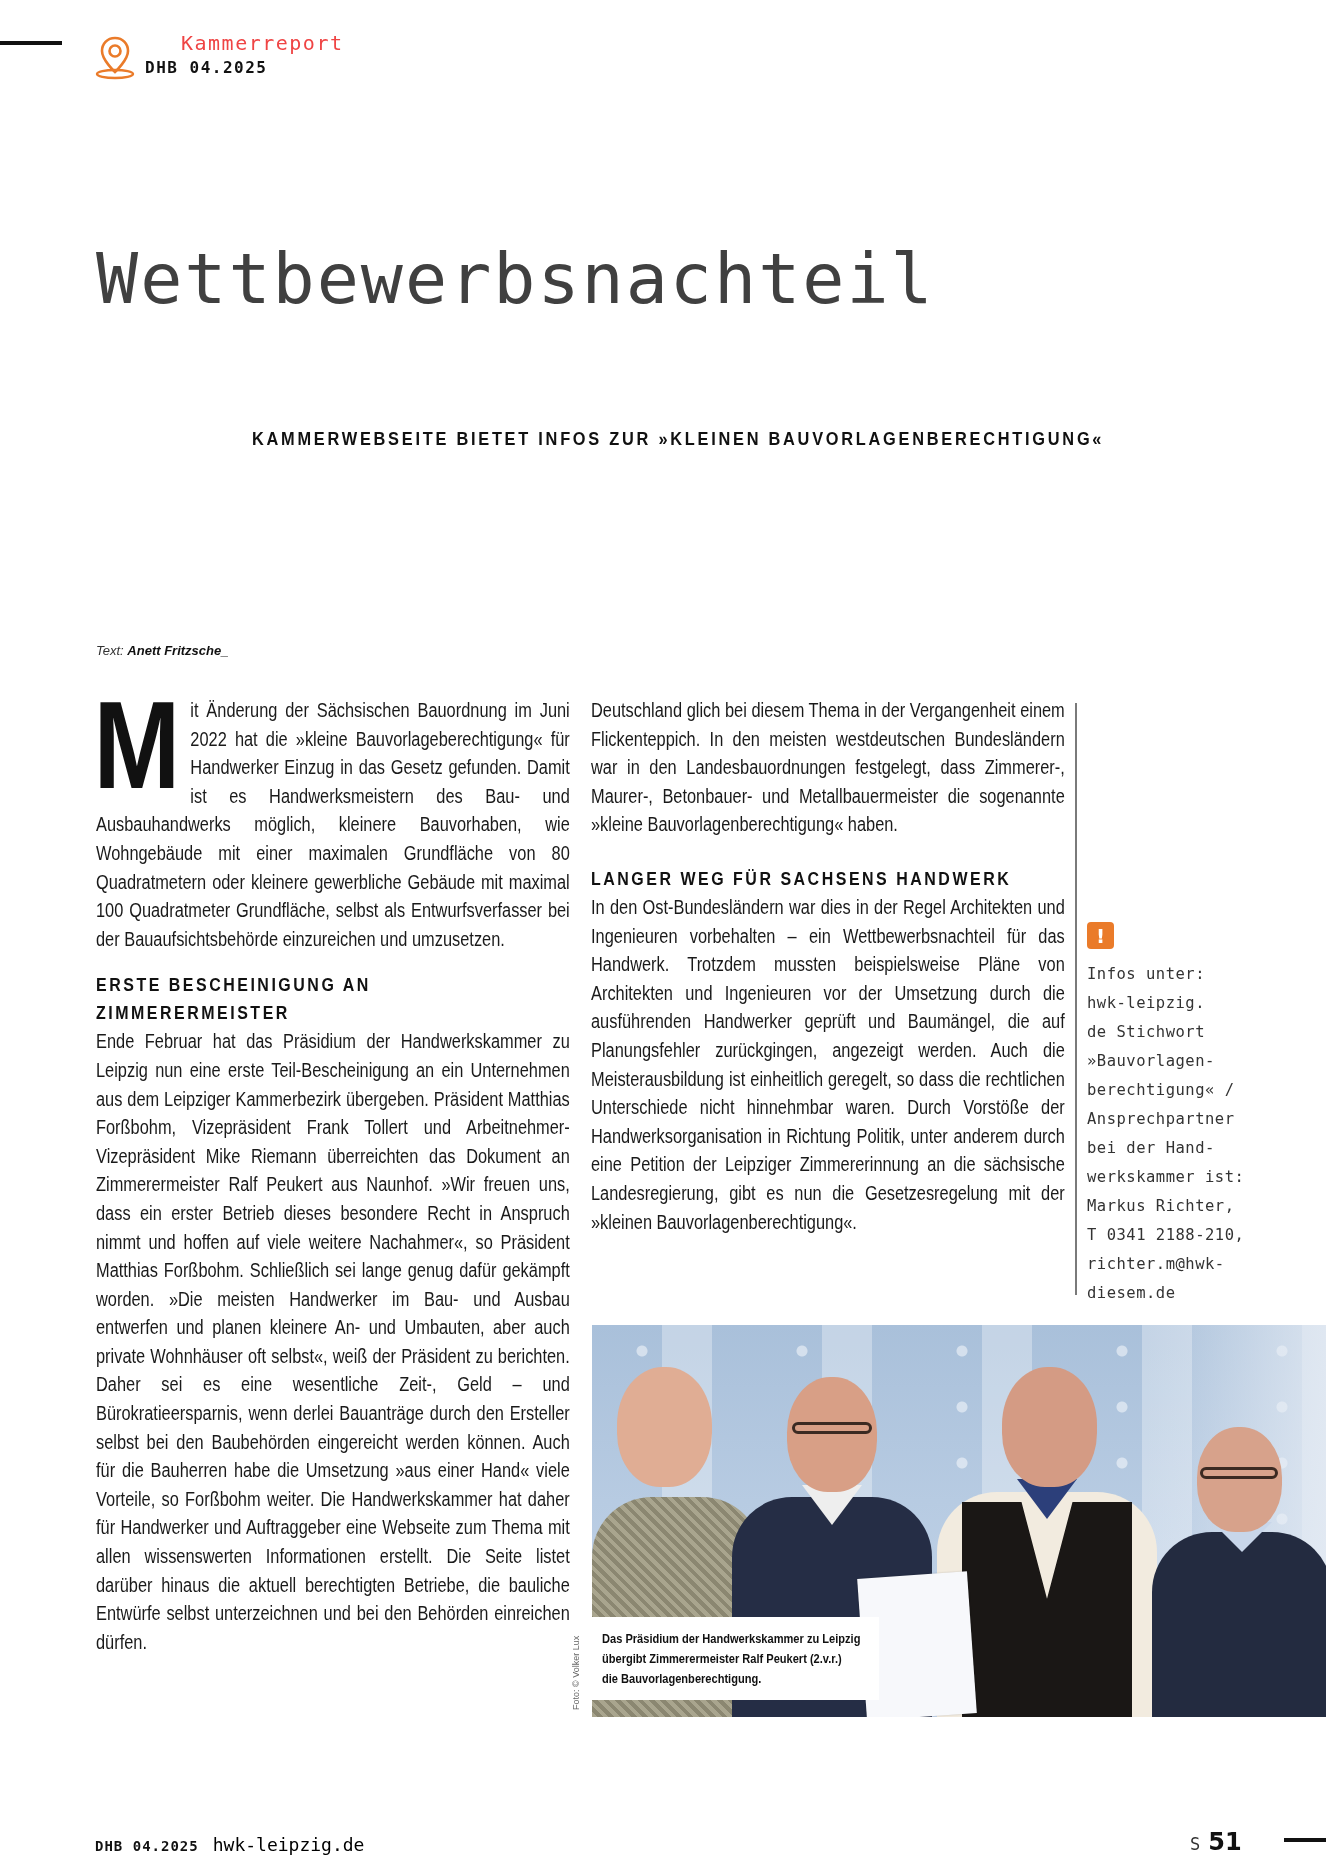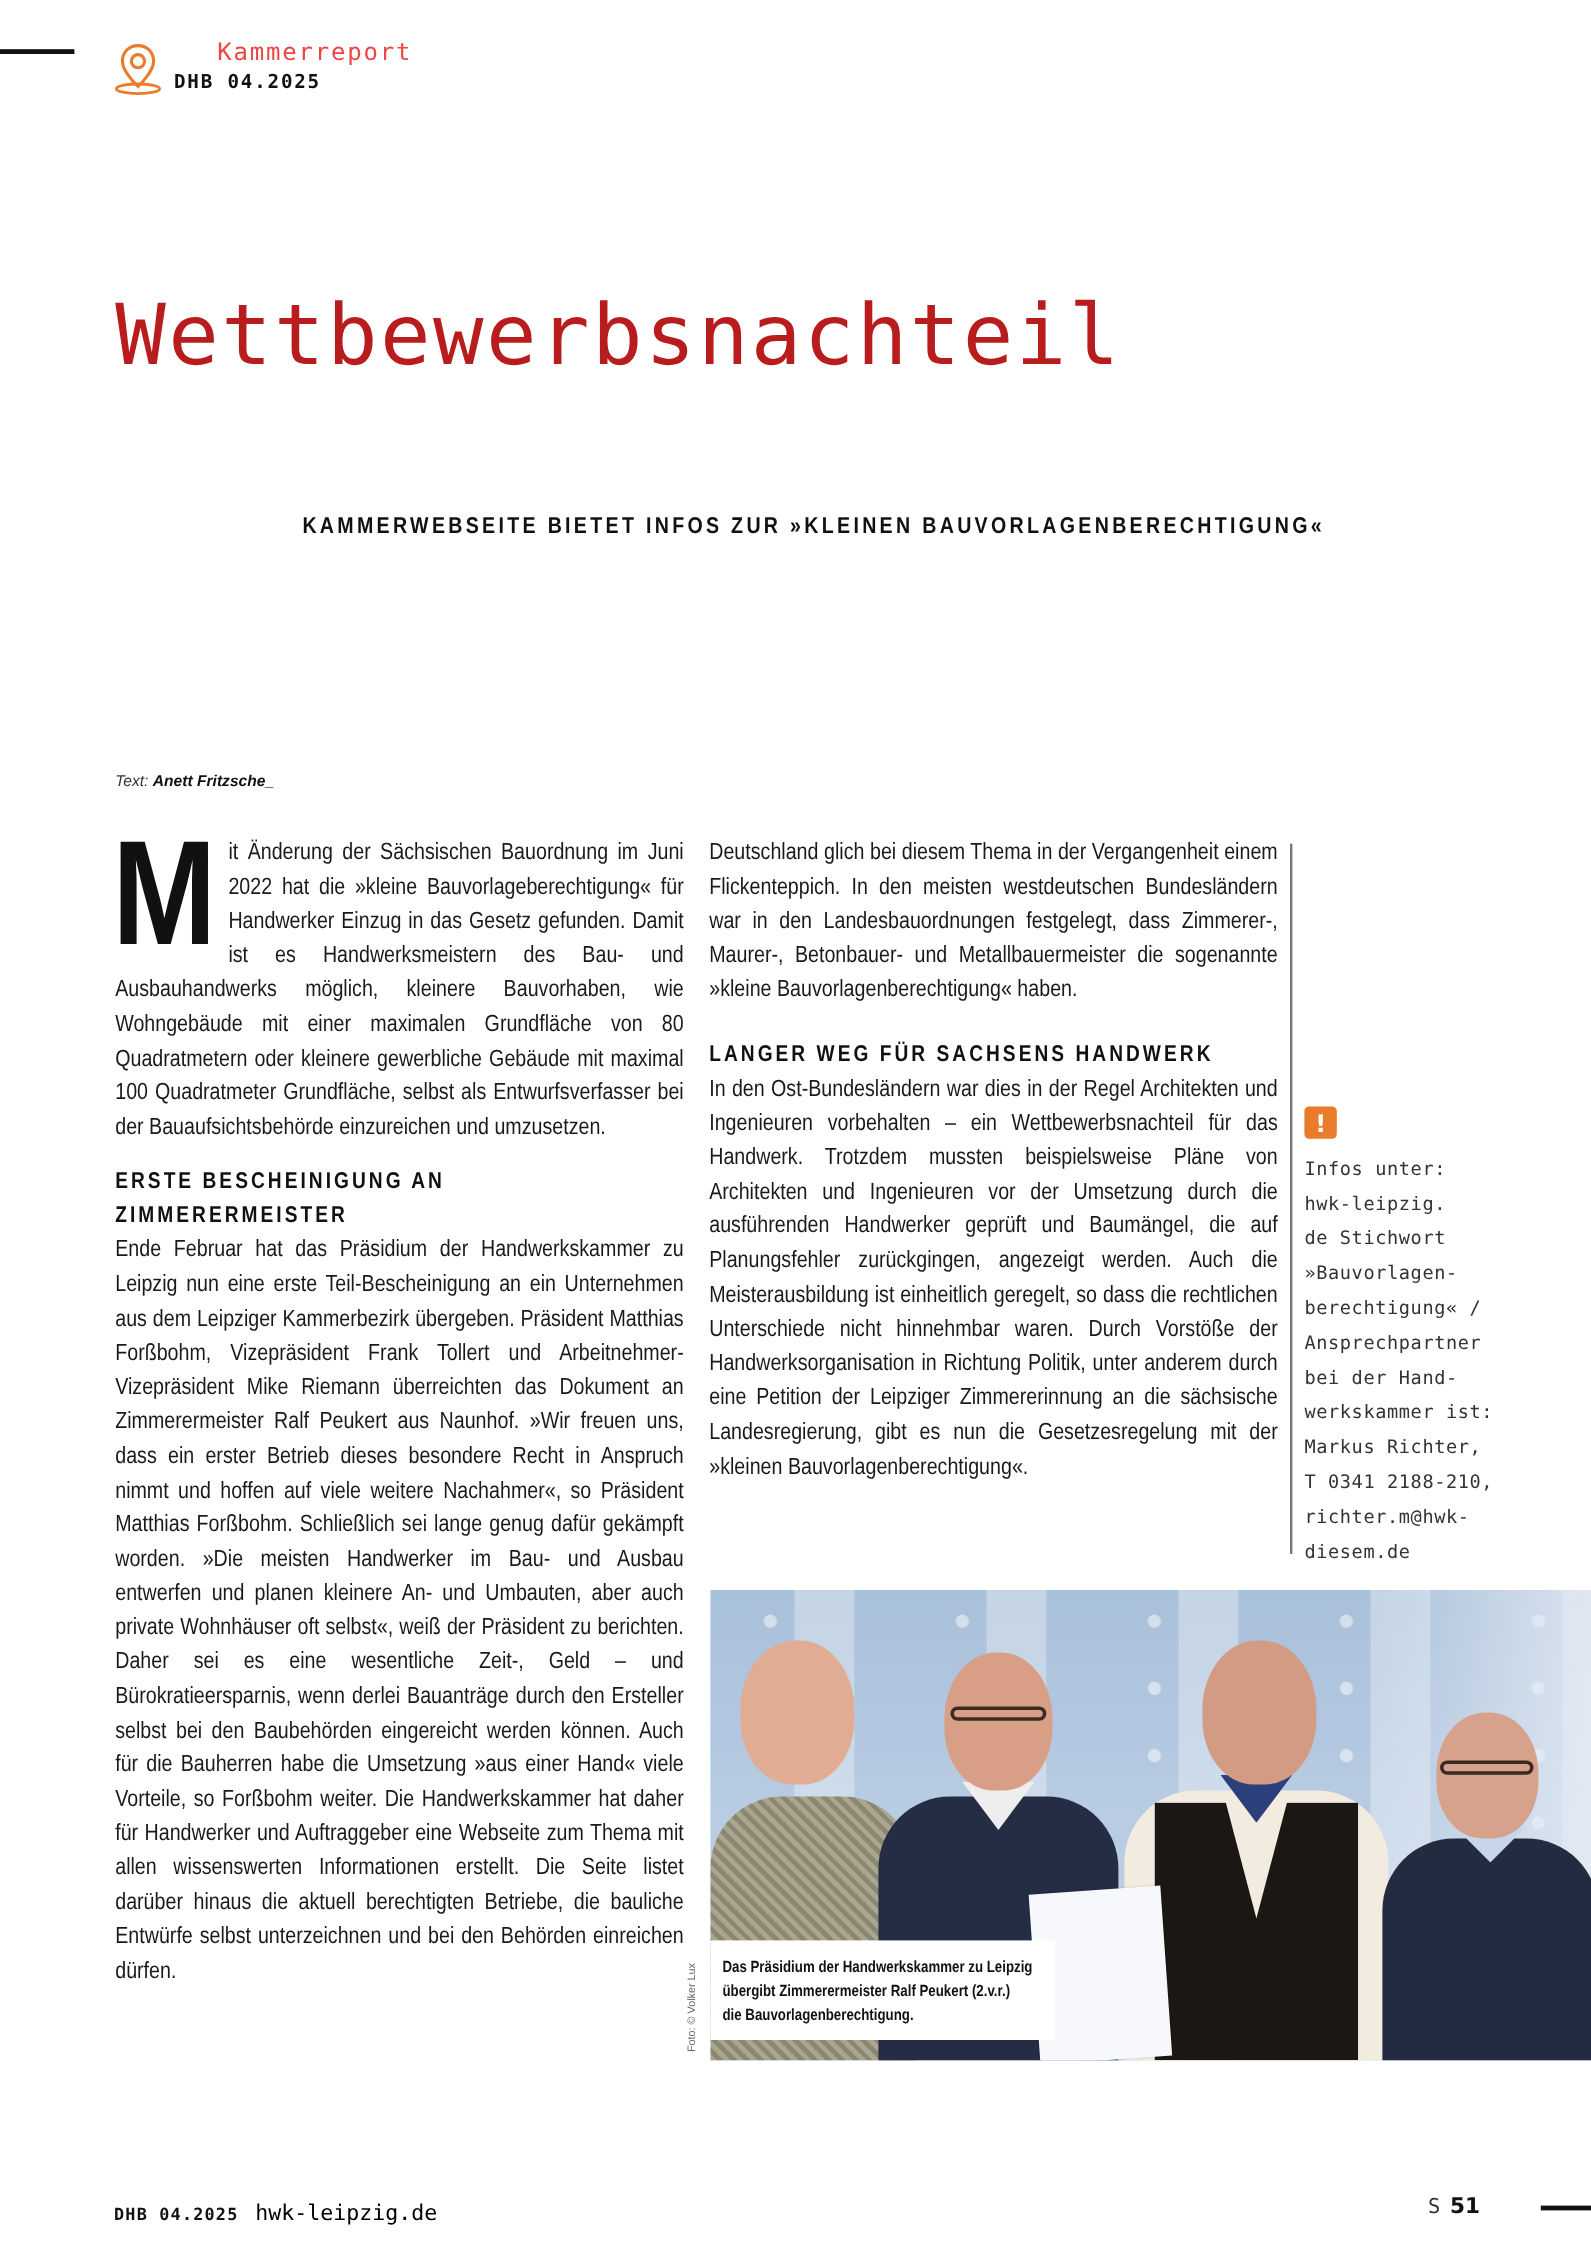--- a/index.html
+++ b/index.html
@@ -8,21 +8,21 @@
 
     
     .top-rule { position: absolute; left: 0; top: 41px; width: 62px; height: 4px; background: #111; }
     .header { position: absolute; left: 95px; top: 32px; display: flex; align-items: flex-start; }
     .pin-icon { width: 40px; height: 48px; margin-right: 10px; margin-top: 2px; }
     .header-text { display: flex; flex-direction: column; }
     .section-name { font-family: "DejaVu Sans Mono", monospace; font-size: 20px; letter-spacing: 1.5px; color: #ef4444; line-height: 22px; margin-left: 36px; }
     .issue { font-family: "DejaVu Sans Mono", monospace; font-weight: bold; font-size: 16px; letter-spacing: 1.5px; color: #111; line-height: 22px; margin-top: 3px; }
 
     
-    .title { position: absolute; left: 96px; top: 240px; font-family: "DejaVu Sans Mono", monospace; font-size: 70px; line-height: 78px; letter-spacing: 2px; color: #b91c1c; font-weight: normal; }
+    .title { position: absolute; left: 96px; top: 240px; font-family: "DejaVu Sans Mono", monospace; font-size: 70px; line-height: 78px; letter-spacing: 2px; color: #404040; font-weight: normal; }
     .title span { display: block; }
     .subtitle { position: absolute; left: 252px; top: 428px; font-family: "Liberation Sans Narrow", "Liberation Sans", sans-serif; font-weight: bold; font-size: 19px; letter-spacing: 3.2px; color: #111; transform: scaleX(0.86); transform-origin: left top; white-space: nowrap; }
 
     
     .byline { position: absolute; left: 96px; top: 643px; font-size: 13px; font-style: italic; color: #333; }
     .byline b { color: #111; }
 
     
     .col { position: absolute; font-family: "Liberation Sans", sans-serif; font-size: 19.5px; line-height: 28.6px; color: #1a1a1a; text-align: justify; }
     .col p { margin: 0; }
@@ -56,21 +56,21 @@
     .caption-inner { font-family: "Liberation Sans", sans-serif; font-weight: bold; font-size: 13.5px; line-height: 20px; color: #111; transform: scaleX(0.82); transform-origin: left top; width: 330px; }
     .caption-inner span { display: block; white-space: nowrap; }
     .credit { position: absolute; left: 571px; top: 1710px; transform: rotate(-90deg); transform-origin: left top; font-size: 9px; color: #666; white-space: nowrap; }
 
     
     .footer-left { position: absolute; left: 95px; top: 1834px; display: flex; align-items: baseline; }
     .footer-issue { font-family: "DejaVu Sans Mono", monospace; font-weight: bold; font-size: 14px; letter-spacing: 1px; color: #111; margin-right: 14px; }
     .footer-site { font-family: "DejaVu Sans Mono", monospace; font-size: 18px; color: #000000; }
     .footer-right { position: absolute; left: 1190px; top: 1828px; display: flex; align-items: baseline; }
     .page-prefix { font-family: "DejaVu Sans Mono", monospace; font-size: 17px; color: #333; margin-right: 8px; }
-    .page-num { font-family: "DejaVu Sans", sans-serif; font-weight: bold; font-size: 18px; color: #111; text-align: center; }
+    .page-num { font-family: "DejaVu Sans", sans-serif; font-weight: bold; font-size: 24px; color: #111; text-align: center; }
     .bottom-rule { position: absolute; left: 1284px; top: 1838px; width: 42px; height: 4px; background: #111; }
   </style>
 </head>
 <body>
 
 <div class="top-rule"></div>
 <div class="header">
   <svg class="pin-icon" viewBox="0 0 40 48">
     <path d="M20 4 C12 4 7 10 7 17 C7 26 20 38 20 38 C20 38 33 26 33 17 C33 10 28 4 20 4 Z" fill="none" stroke="#ea7b2a" stroke-width="2.6"></path>
     <circle cx="20" cy="17" r="5.5" fill="none" stroke="#ea7b2a" stroke-width="2.6"></circle>

